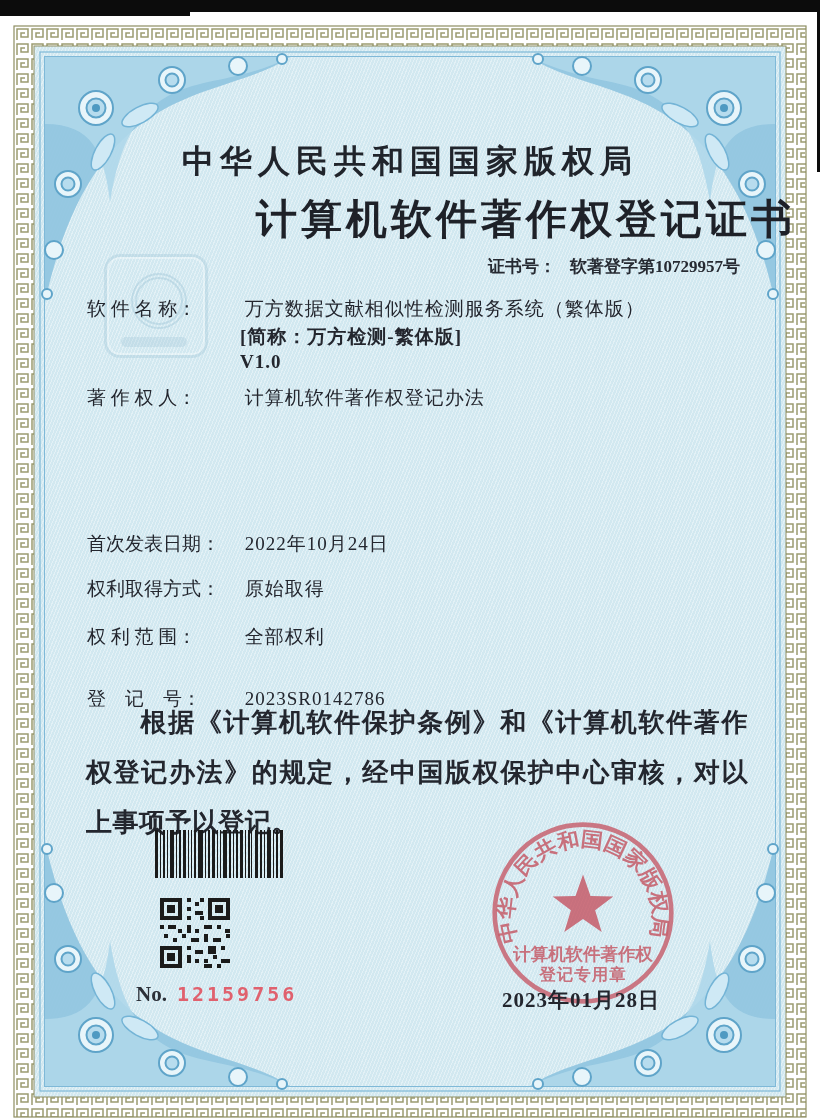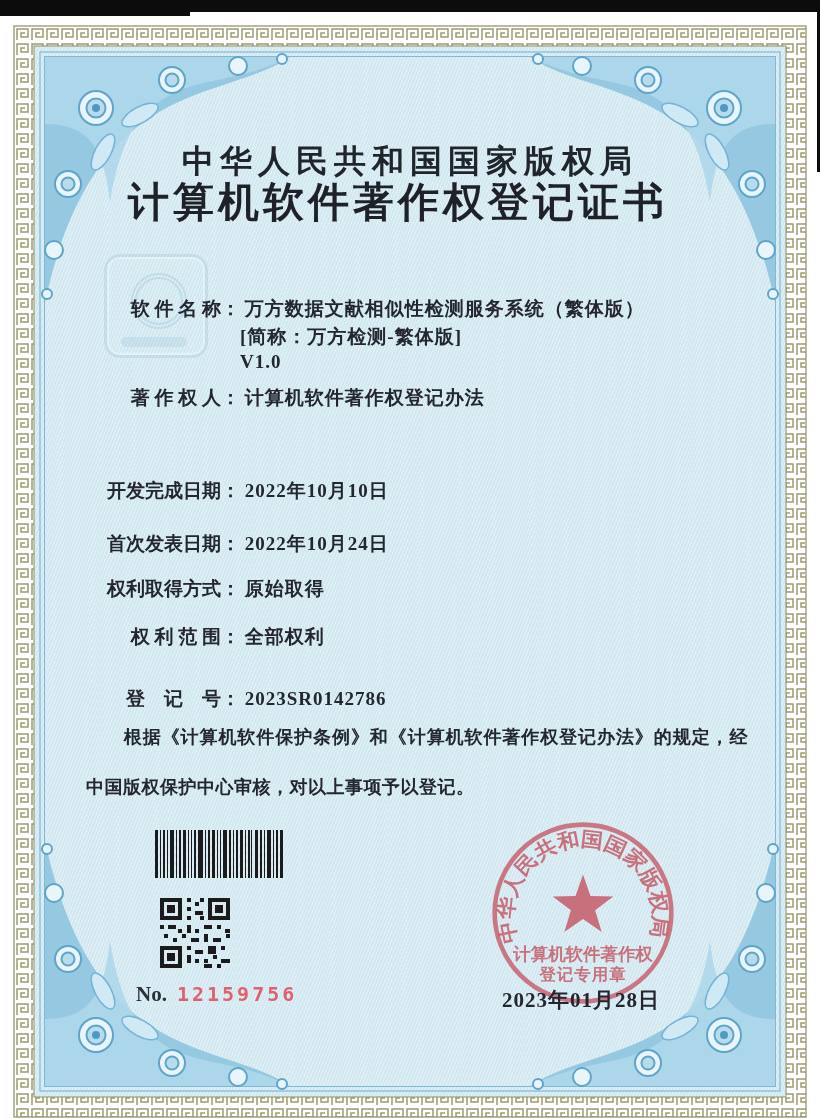--- a/index.html
+++ b/index.html
@@ -14,48 +14,48 @@
     background:
       repeating-linear-gradient(112deg, rgba(255,255,255,.28) 0 1px, rgba(165,205,220,.12) 1px 3px),
       #d8ecf3;
   }
   svg.frame{position:absolute;left:0;top:0;}
   .authority{
     position:absolute;top:128px;left:0;width:820px;text-align:center;
     font-size:32px;font-weight:bold;letter-spacing:6px;color:#20242b;
   }
   .cert-title{
-    position:absolute;top:163px;left:0;width:796px;text-align:center;
+    position:absolute;top:180px;left:0;width:796px;text-align:right;
     font-size:41px;font-weight:bold;letter-spacing:4px;color:#1e2128;
   }
   .certno{
     position:absolute;top:243px;right:80px;font-size:17px;font-weight:bold;color:#262a32;
   }
   .certno .cv{margin-left:14px;}
   .watermark{
     position:absolute;left:104px;top:242px;width:98px;height:98px;border-radius:16px;
     border:3px solid rgba(150,190,210,.45);
     box-shadow:inset 0 0 0 2px rgba(255,255,255,.5);
     opacity:.65;
   }
   .watermark .wm-ring{
     position:absolute;left:24px;top:16px;width:44px;height:44px;border-radius:50%;
     border:6px double rgba(150,190,210,.55);
   }
   .watermark .wm-dots{
     position:absolute;left:14px;bottom:8px;width:66px;height:10px;border-radius:5px;
     background:rgba(150,190,210,.4);
   }
-  .row{position:absolute;left:87px;font-size:19px;font-weight:bold;white-space:nowrap;text-align:right;}
+  .row{position:absolute;left:87px;font-size:19px;font-weight:normal;white-space:nowrap;}
   .row .lbl{display:inline-block;width:153px;color:#23262e;}
   .row .val{color:#23262e;letter-spacing:1px;}
   .val-extra{position:absolute;left:240px;font-size:19px;font-weight:bold;letter-spacing:1px;}
   .statement{
-    position:absolute;left:86px;top:700px;width:662px;margin:0;
-    font-size:18px;font-weight:bold;line-height:50px;letter-spacing:.5px;
+    position:absolute;left:86px;top:686px;width:662px;margin:0;
+    font-size:26px;font-weight:bold;line-height:50px;letter-spacing:.5px;
     text-indent:2.1em;text-align:justify;color:#23262e;
   }
   .barcode{position:absolute;left:155px;top:818px;}
   .qrcode{position:absolute;left:160px;top:886px;}
   .no-line{position:absolute;left:136px;top:970px;font-size:21px;font-weight:bold;color:#2c3038;}
   .no-num{
     font-family:"DejaVu Sans Mono",monospace;font-size:20px;font-weight:bold;
     color:#e0616e;letter-spacing:3px;margin-left:10px;
   }
   .seal{position:absolute;left:488px;top:806px;opacity:.88;}
@@ -111,42 +111,41 @@
 
     <use href="#crn"></use>
     <use href="#crn" transform="translate(820,0) scale(-1,1)"></use>
     <use href="#crn" transform="translate(0,1119) scale(1,-1)"></use>
     <use href="#crn" transform="translate(820,1119) scale(-1,-1)"></use>
   </svg>
 
   <div class="authority">中华人民共和国国家版权局</div>
   <div class="cert-title">计算机软件著作权登记证书</div>
 
+  <div class="certno">
+    <span>证书号：</span><span class="cv">软著登字第10729957号</span>
+  </div>
 
   <div class="watermark">
     <div class="wm-ring"></div>
     <div class="wm-dots"></div>
   </div>
 
   <div class="row" style="top:284px">
     <span class="lbl">软 件 名 称：</span>
     <span class="val">万方数据文献相似性检测服务系统（繁体版）</span>
   </div>
   <div class="val-extra" style="top:312px">[简称：万方检测-繁体版]</div>
   <div class="val-extra" style="top:339px">V1.0</div>
 
   <div class="row" style="top:373px">
     <span class="lbl">著 作 权 人：</span>
     <span class="val">计算机软件著作权登记办法</span>
   </div>
 
-  <div class="row" style="top:466px">
-    <span class="lbl">开发完成日期：</span>
-    <span class="val">2022年10月10日</span>
-  </div>
 
   <div class="row" style="top:519px">
     <span class="lbl">首次发表日期：</span>
     <span class="val">2022年10月24日</span>
   </div>
 
   <div class="row" style="top:564px">
     <span class="lbl">权利取得方式：</span>
     <span class="val">原始取得</span>
   </div>

